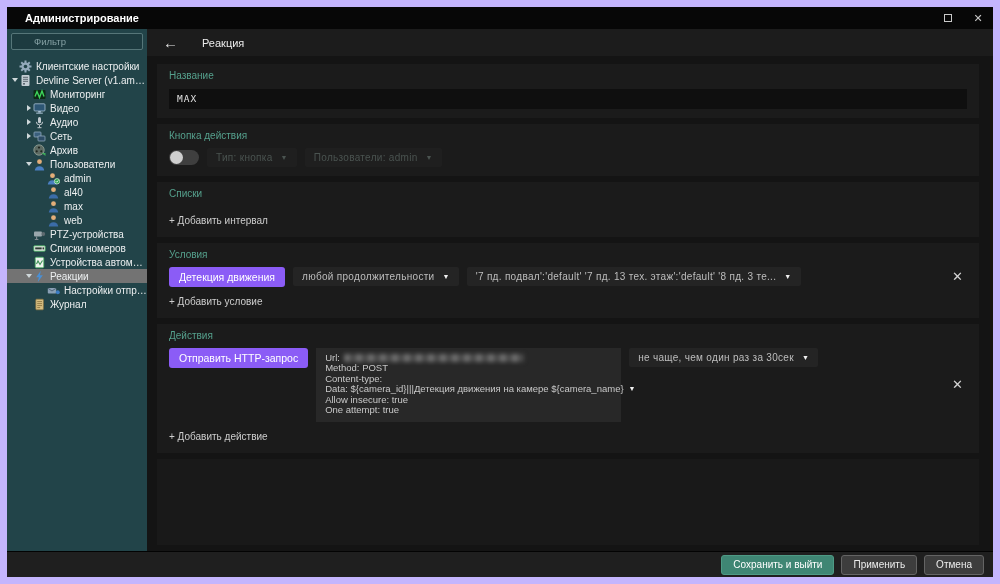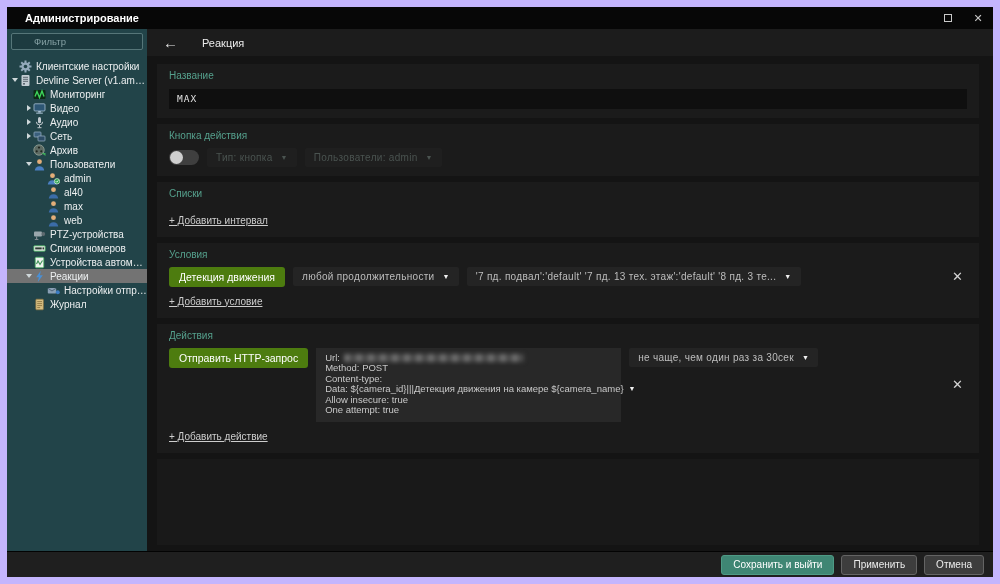--- a/index.html
+++ b/index.html
@@ -47,23 +47,23 @@
 
   .ctl-row { display:flex; align-items:center; gap:8px; }
   .toggle { width:30px; height:15px; background:#3f3f3f; border-radius:8px; position:relative; flex:0 0 30px; cursor:default; }
   .toggle .thumb { position:absolute; left:1px; top:1px; width:13px; height:13px; border-radius:50%; background:#cfcfcf; }
 
   .dd { display:inline-flex; align-items:center; gap:8px; background:#242424; color:#bdbdbd; padding:4px 9px; border-radius:2px; font-size:10px; letter-spacing:0.3px; cursor:default; white-space:nowrap; }
   .dd .arr { font-size:7px; color:#f0f0f0; }
   .dd.disabled { background:#1f1f1f; color:#4a5350; }
   .dd.disabled .arr { color:#4a5350; }
 
-  .addlink { color:#cdcdcd; font-size:10px; margin-top:9px; cursor:default; display:inline-block;text-decoration:underline; }
-
-  .badge { background:#4d7c0f; color:#fff; font-size:10.5px; padding:4px 10px; border-radius:3px; white-space:nowrap; cursor:default; }
+  .addlink { color:#cdcdcd; font-size:10px; margin-top:9px; cursor:default; display:inline-block; }
+
+  .badge { background:#8b5cf6; color:#fff; font-size:10.5px; padding:4px 10px; border-radius:3px; white-space:nowrap; cursor:default; }
 
   .row { display:flex; align-items:center; gap:8px; margin-top:2px; }
   .xbtn { margin-left:auto; color:#d5d5d5; font-size:13px; cursor:default; padding:0 4px; }
 
   .action-row { display:flex; align-items:flex-start; gap:8px; margin-top:2px; }
   .details { background:#282828; color:#c9c9c9; font-size:9.5px; line-height:10.5px; padding:5px 9px 6px 9px; width:305px; cursor:default; }
   .dline { display:flex; align-items:center; white-space:nowrap; }
   .blur { display:inline-block; height:8px; border-radius:1px; margin-left:4px; background:repeating-linear-gradient(90deg,#6e6e6e 0 6px,#4a4a4a 6px 12px); filter:blur(2px); }
   .blur.url { width:180px; }
   .blur.login { width:32px; }

